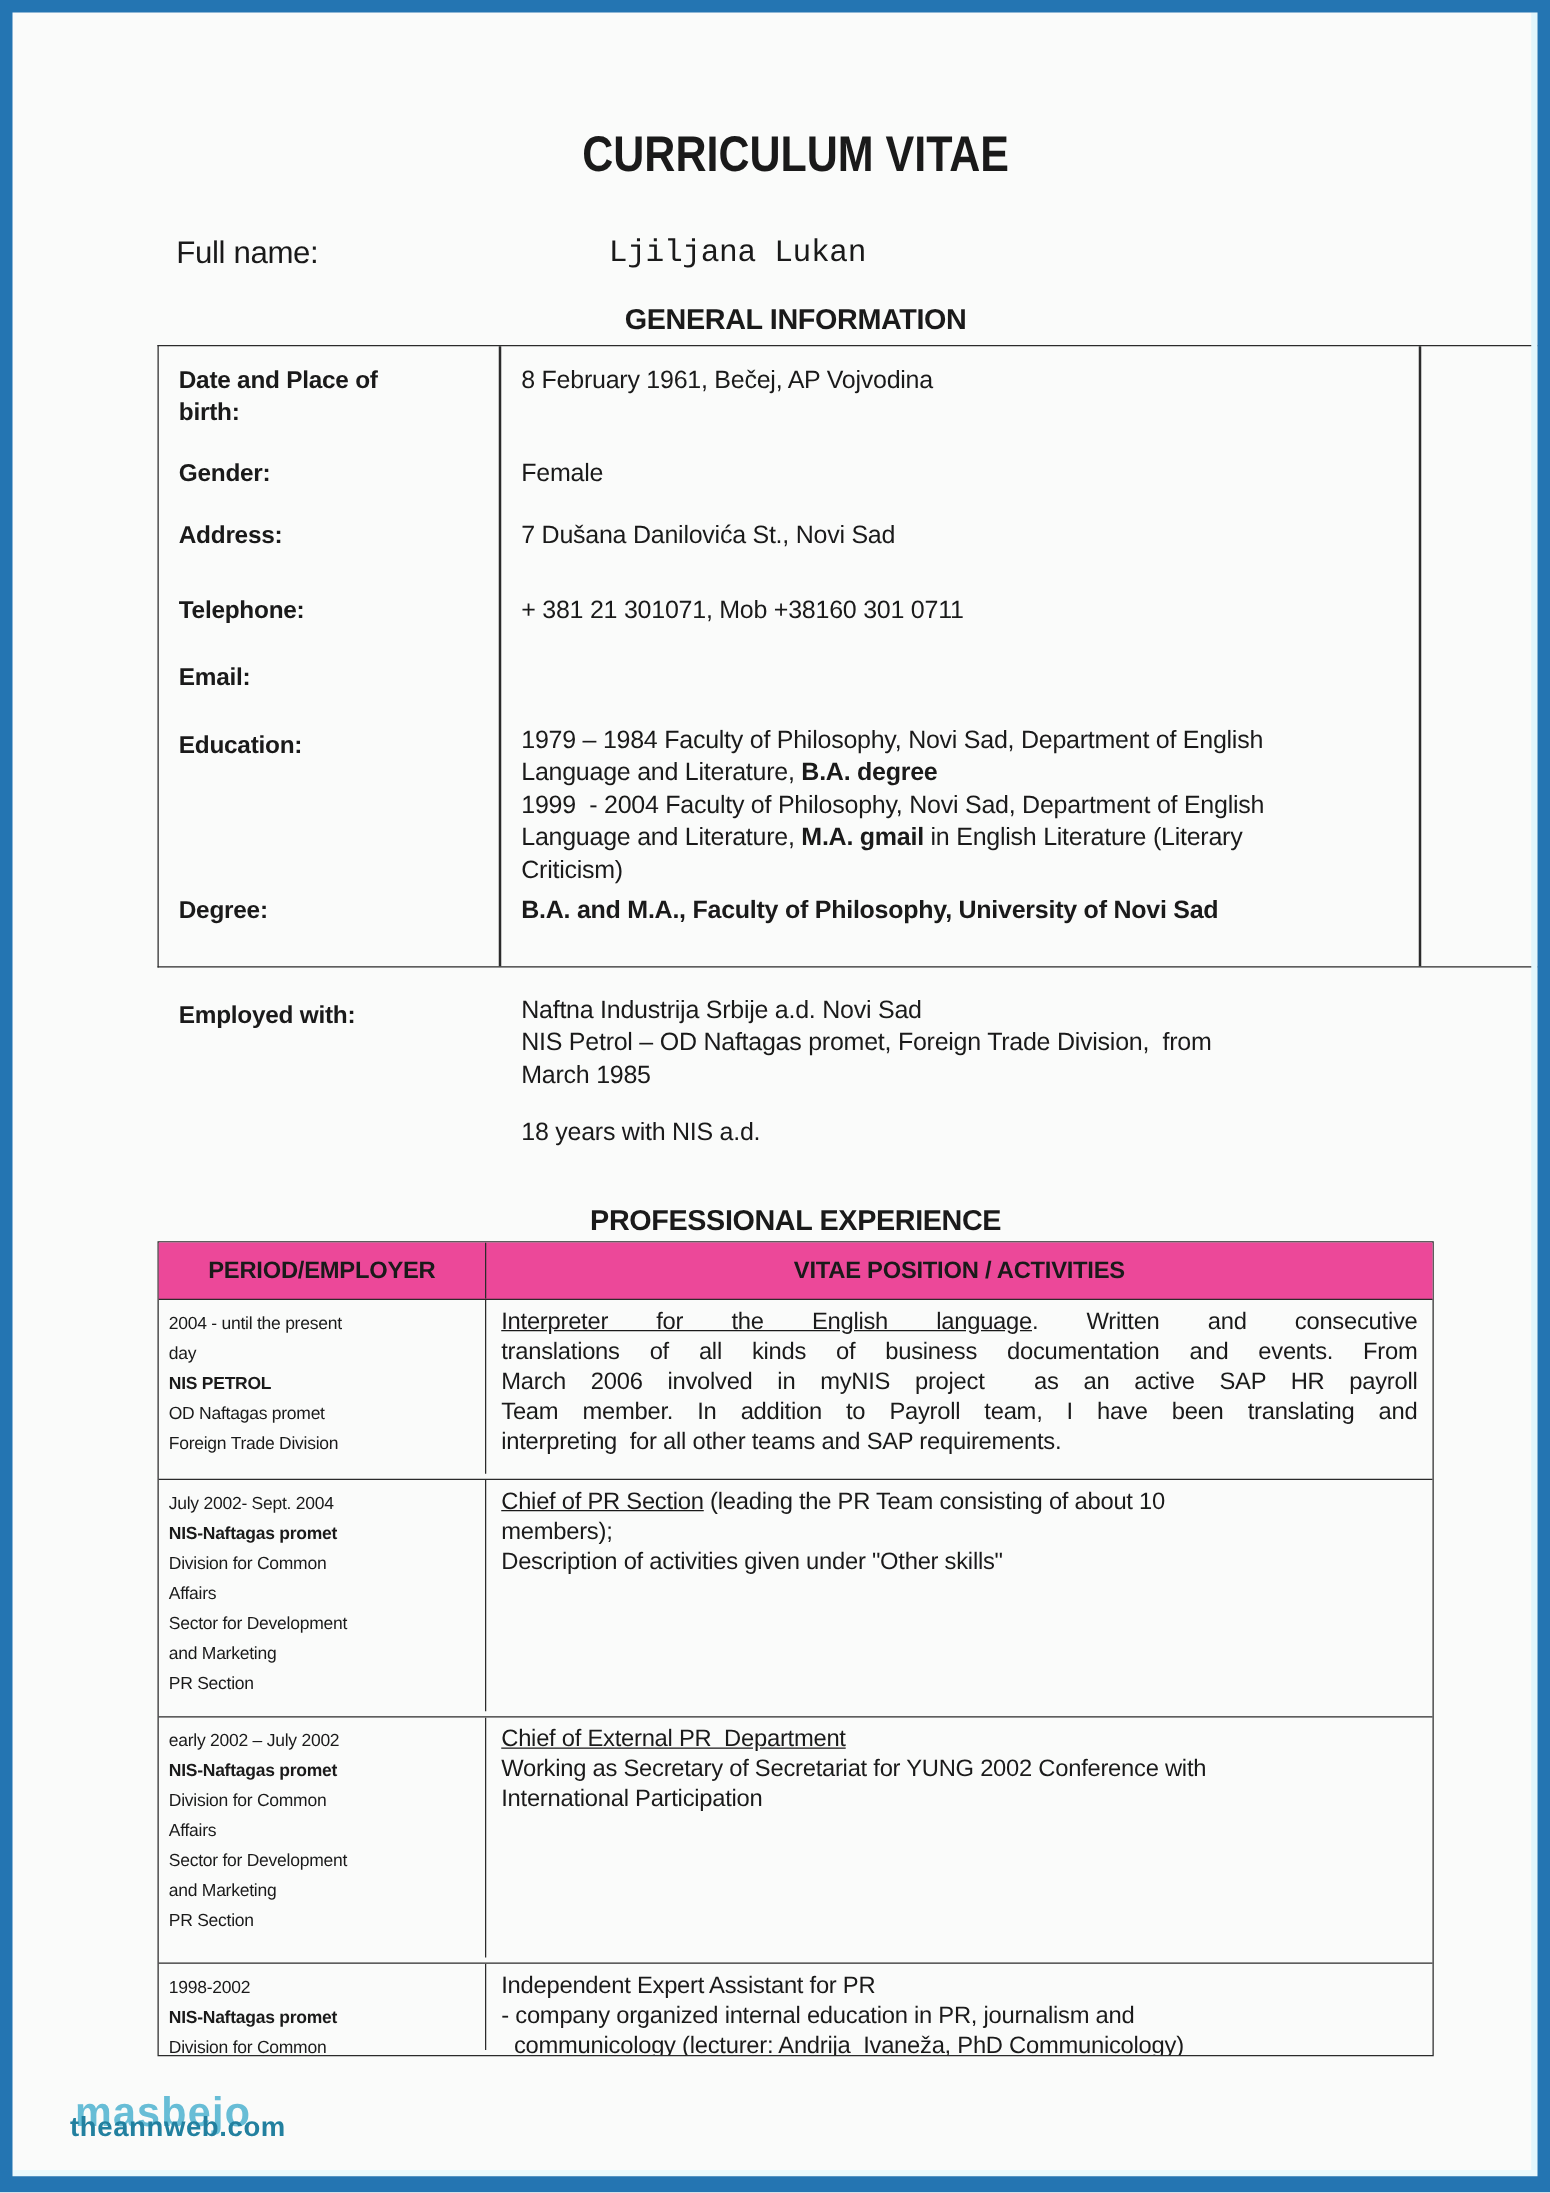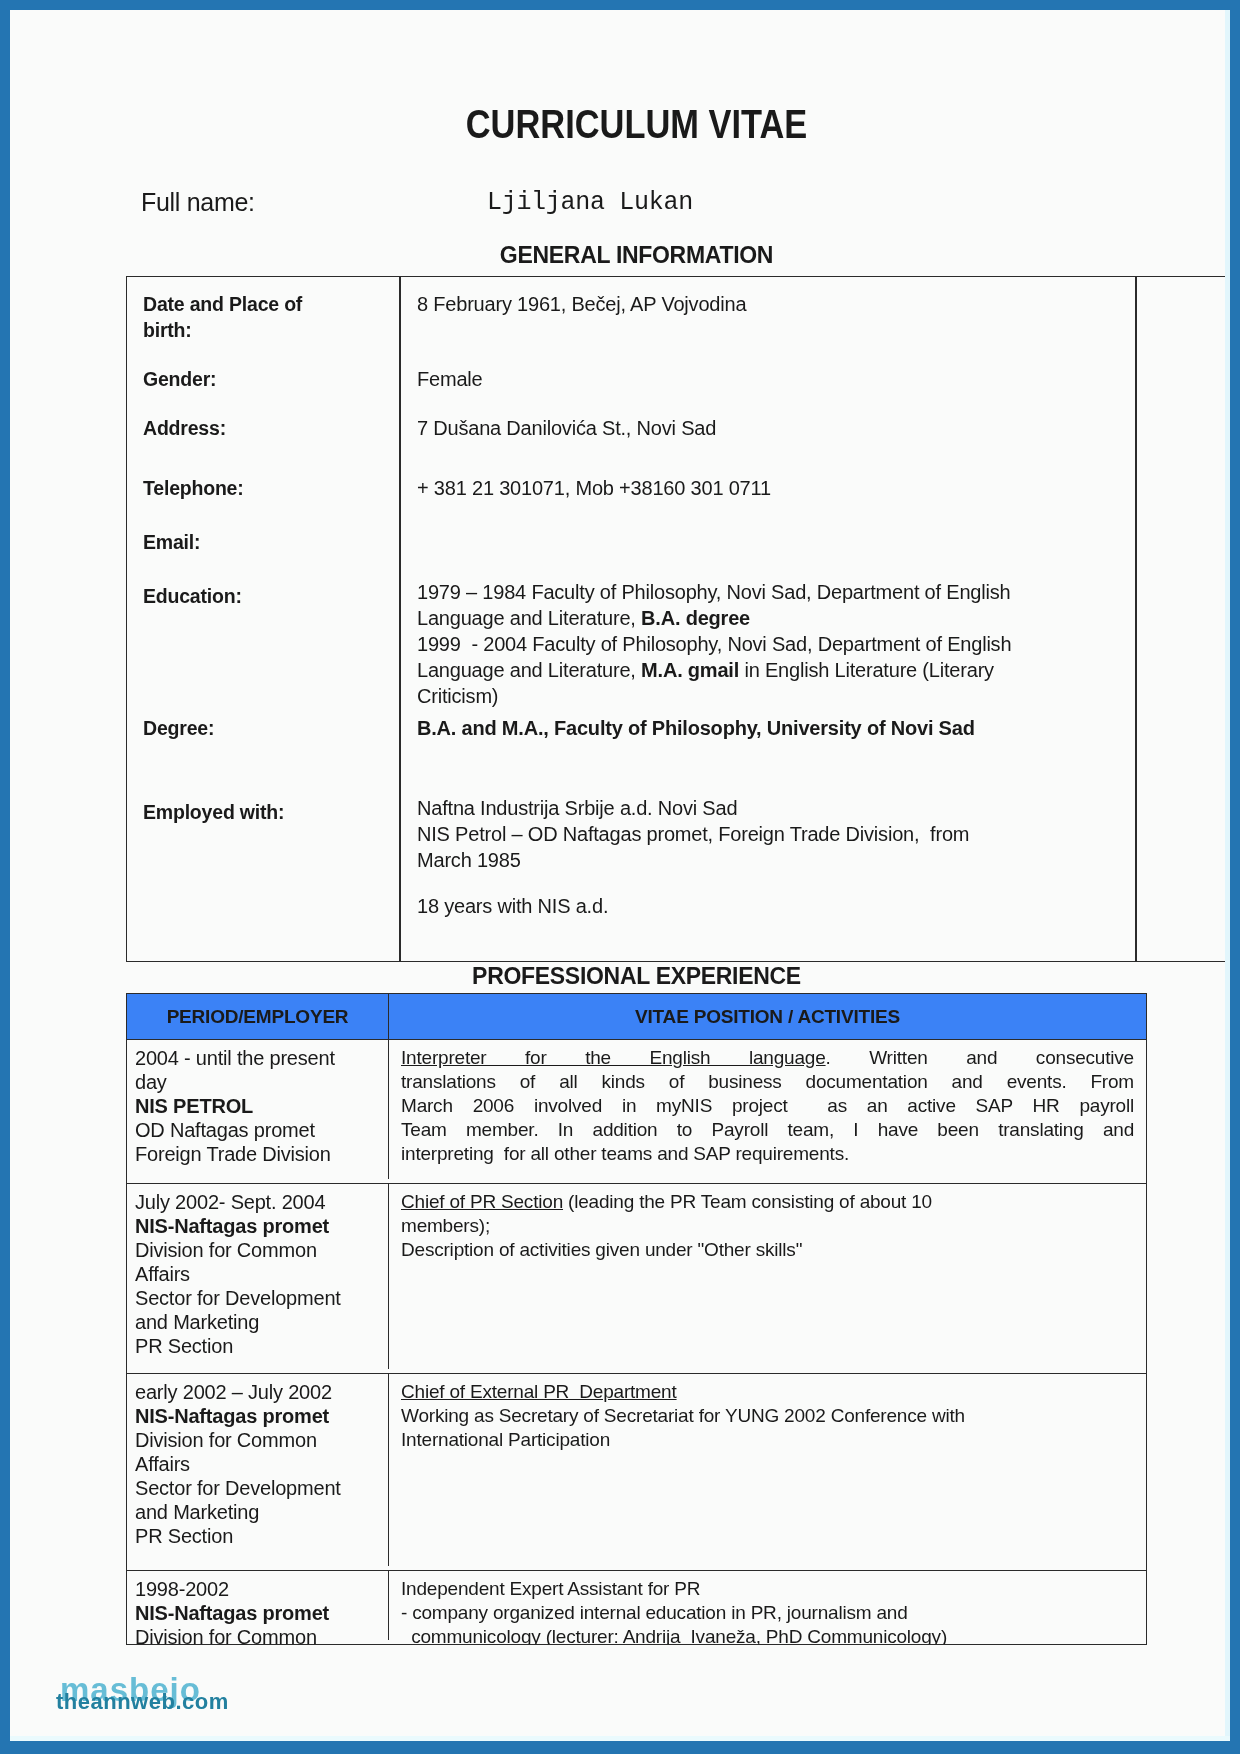--- a/index.html
+++ b/index.html
@@ -19,39 +19,39 @@
   .center{text-align:center;}
 
   .doc-title{top:102px;left:126px;width:1021px;font-weight:bold;font-size:40px;letter-spacing:0px;transform:scaleX(.86);transform-origin:50% 50%;}
   .fullname-label{top:188px;left:141px;font-size:25px;letter-spacing:-0.3px;}
   .fullname-value{top:188px;left:487px;font-size:25px;letter-spacing:-0.3px;font-family:Liberation Mono, monospace;}
 
   .section-heading{font-weight:bold;font-size:23px;letter-spacing:-0.3px;}
   .gi-heading{top:242px;left:126px;width:1021px;}
   .pe-heading{top:963px;left:126px;width:1021px;}
 
-  .gi-table{top:276px;left:126px;width:1104px;height:686px;border:1.5px solid #2b2b2b;border-right:none;box-sizing:border-box;}
+  .gi-table{top:276px;left:126px;width:1104px;height:498px;border:1.5px solid #2b2b2b;border-right:none;box-sizing:border-box;}
   .gi-div1{position:absolute;top:0;bottom:0;left:272px;width:1.5px;background:#2b2b2b;}
   .gi-div2{position:absolute;top:0;bottom:0;left:1008px;width:1.5px;background:#2b2b2b;}
   .gi-label{left:16px;width:245px;font-weight:bold;font-size:19.5px;line-height:26px;letter-spacing:-0.2px;}
   .gi-value{left:290px;width:700px;font-size:20px;line-height:26px;letter-spacing:-0.2px;}
   .email-link{color:#1c1c66;text-decoration:underline;}
 
   .pe-table{top:993px;left:126px;width:1021px;height:652px;border:1.5px solid #2b2b2b;box-sizing:border-box;}
   .pe-row{position:absolute;left:0;right:0;overflow:hidden;}
-  .pe-header{top:0;height:46px;background:#3b82f6;border-bottom:1.5px solid #2b2b2b;box-sizing:border-box;display:flex;justify-content:flex-end;}
+  .pe-header{top:0;height:46px;background:#ec4899;border-bottom:1.5px solid #2b2b2b;box-sizing:border-box;display:flex;justify-content:flex-end;}
   .pe-hcell{display:flex;align-items:center;justify-content:center;font-weight:bold;font-size:19px;letter-spacing:-0.2px;}
   .pe-hcell.left{width:262px;border-right:1.5px solid #2b2b2b;box-sizing:border-box;}
   .pe-hcell.right{flex:1;}
   .row1{top:46px;height:143px;}
   .row2{top:189px;height:190px;border-top:1.5px solid #2b2b2b;box-sizing:border-box;}
   .row3{top:379px;height:197px;border-top:1.5px solid #2b2b2b;box-sizing:border-box;}
   .row4{top:576px;height:74px;border-top:1.5px solid #2b2b2b;box-sizing:border-box;}
   .pe-cell-period{position:absolute;left:0;top:0;bottom:4px;width:262px;border-right:1.5px solid #2b2b2b;box-sizing:border-box;
-    padding:6px 6px 0 8px;font-size:20px;line-height:24px;letter-spacing:-0.2px;white-space:pre-wrap;}
+    padding:6px 6px 0 8px;font-size:14px;line-height:24px;letter-spacing:-0.2px;white-space:pre-wrap;}
   .pe-cell-work{position:absolute;left:262px;right:0;top:0;bottom:0;padding:6px 12px 0 12px;
     font-size:19px;line-height:24px;letter-spacing:-0.2px;white-space:pre-wrap;}
   .jl{text-align:justify;text-align-last:justify;}
 
   .watermark-front{top:1671px;left:60px;font-size:33px;font-weight:bold;color:#67bdd6;letter-spacing:1px;z-index:20;}
   .watermark-back{top:1689px;left:56px;font-size:22px;font-weight:bold;color:#22809f;letter-spacing:0.5px;z-index:21;}
 </style>
 </head>
 <body>
 

